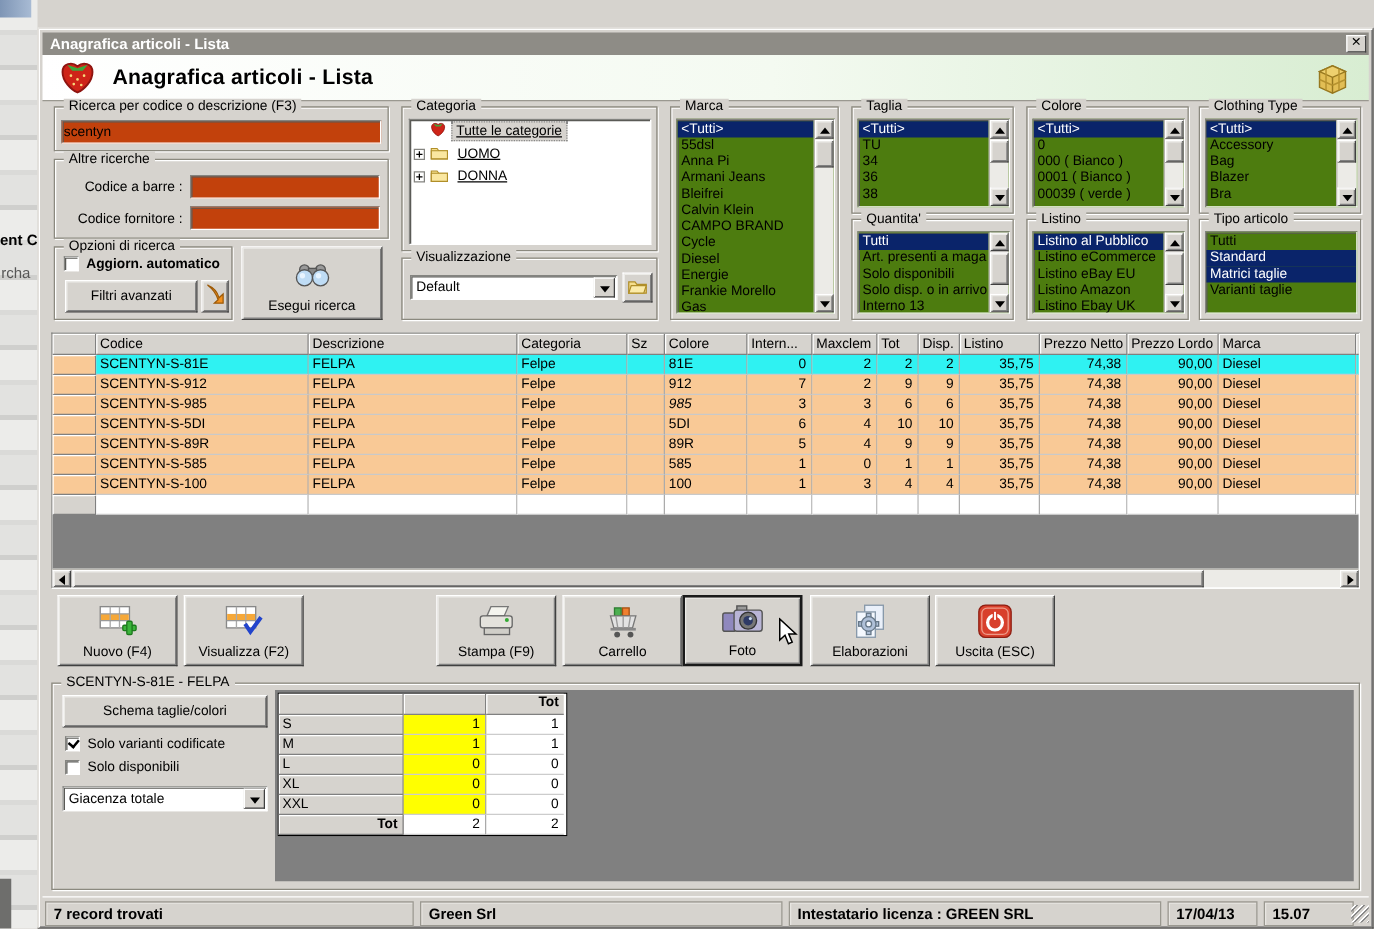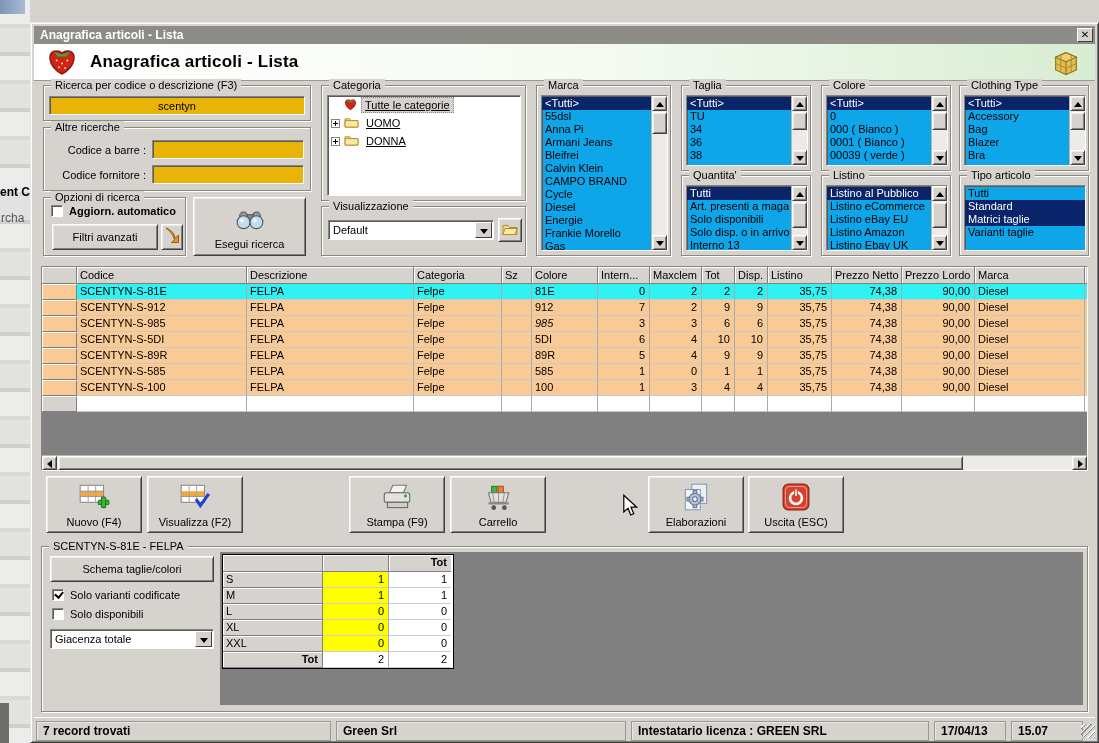--- a/index.html
+++ b/index.html
@@ -28,35 +28,35 @@
     background:linear-gradient(90deg,#FFFFFF 0%,#F4FAF1 55%,#D8EDD2 100%); border-bottom:1px solid #9A9890; }
   .hdrband h1 { position:absolute; left:56px; top:8px; font-size:17px; font-weight:bold; letter-spacing:.2px; }
   .hdr-straw { position:absolute; left:12px; top:3px; }
   .hdr-pack { position:absolute; right:14px; top:4px; }
 
   
   .grp { position:absolute; border:1px solid #8B897F; box-shadow:inset 1px 1px 0 #FFFFFF,1px 1px 0 #FFFFFF; }
   .grp .lbl { position:absolute; top:-7px; left:7px; background:#D6D3CE; padding:0 4px; line-height:12px; white-space:nowrap; }
 
   .sunk { background:#fff; border:1px solid; border-color:#848480 #FFFFFF #FFFFFF #848480; box-shadow:inset 1px 1px 0 #5A5A56; }
-  input.txt { position:absolute; font:11px "Liberation Sans",sans-serif; padding:2px 18px; background:#eab308;
-    border:1px solid; border-color:#848480 #FFFFFF #FFFFFF #848480; box-shadow:inset 1px 1px 0 #5A5A56;text-align:center; }
+  input.txt { position:absolute; font:11px "Liberation Sans",sans-serif; padding:2px 1px; background:#c2410c;
+    border:1px solid; border-color:#848480 #FFFFFF #FFFFFF #848480; box-shadow:inset 1px 1px 0 #5A5A56; }
 
   .btn { background:#D6D3CE; border:1px solid; border-color:#FFFFFF #404040 #404040 #FFFFFF;
     box-shadow:inset 1px 1px 0 #ECEBE7, inset -1px -1px 0 #808080; text-align:center; font-size:11px; }
   .btn.focused { border:2px solid #1a1a1a; box-shadow:inset 1px 1px 0 #ECEBE7, inset -1px -1px 0 #808080; }
 
   .chkrow { position:absolute; display:flex; align-items:center; gap:6px; }
   .chk { width:12px; height:12px; background:#fff; border:1px solid; border-color:#848480 #fff #fff #848480;
     box-shadow:inset 1px 1px 0 #5A5A56; position:relative; flex:0 0 12px; }
   .chk.on:after { content:""; position:absolute; left:2px; top:1px; width:6px; height:4px;
     border-left:2px solid #000; border-bottom:2px solid #000; transform:rotate(-50deg); }
 
   
-  .listwrap { position:absolute; display:flex; background:#0ea5e9; border:1px solid; border-color:#848480 #FFFFFF #FFFFFF #848480; box-shadow:inset 1px 1px 0 #5A5A56; overflow:hidden; }
+  .listwrap { position:absolute; display:flex; background:#4d7c0f; border:1px solid; border-color:#848480 #FFFFFF #FFFFFF #848480; box-shadow:inset 1px 1px 0 #5A5A56; overflow:hidden; }
   .listitems { flex:1; overflow:hidden; padding-top:1px; }
   .li { height:13px; line-height:13px; padding-left:3px; white-space:nowrap; overflow:hidden; }
   .li.sel { background:#0A246A; color:#fff; }
   .vsb { width:16px; background:#ECEBE7; border-left:1px solid #B8B6B0; position:relative; flex:0 0 16px; }
   .sbbtn { position:absolute; left:0; width:15px; height:15px; background:#D6D3CE;
     border:1px solid; border-color:#fff #404040 #404040 #fff; box-shadow:inset 1px 1px 0 #ECEBE7, inset -1px -1px 0 #808080; }
   .sbbtn.up { top:0; } .sbbtn.dn { bottom:0; }
   .tri-u { position:absolute; left:3px; top:5px; border:4px solid transparent; border-bottom:5px solid #000; border-top:none; }
   .tri-d { position:absolute; left:3px; top:5px; border:4px solid transparent; border-top:5px solid #000; border-bottom:none; }
   .tri-l { position:absolute; left:4px; top:3px; border:4px solid transparent; border-right:5px solid #000; border-left:none; }
@@ -607,20 +607,33 @@
             <line x1="10" y1="10" x2="11.5" y2="19" stroke="#999"></line>
             <line x1="15.5" y1="10" x2="15.5" y2="19" stroke="#999"></line>
             <line x1="21" y1="10" x2="19.5" y2="19" stroke="#999"></line>
             <rect x="6" y="19" width="19" height="2" fill="#888"></rect>
             <circle cx="11" cy="24" r="2.2" fill="#555"></circle>
             <circle cx="21" cy="24" r="2.2" fill="#555"></circle>
           </svg>
         </span>
       <span>Carrello</span>
     </div>
+    <div class="btn toolbtn focused" style="left:515px;">
+      <span class="ic">
+          <svg width="36" height="28" viewBox="0 0 32 24">
+            <rect x="2" y="7" width="9" height="13" rx="1.5" fill="#8F88BE" stroke="#555"></rect>
+            <rect x="12" y="2" width="7" height="4" fill="#9A9A9A" stroke="#555"></rect>
+            <rect x="10" y="5" width="20" height="15" rx="2" fill="#B9B5D6" stroke="#555"></rect>
+            <circle cx="20" cy="12.5" r="6" fill="#777" stroke="#333"></circle>
+            <circle cx="20" cy="12.5" r="3.4" fill="#2E3A66"></circle>
+            <circle cx="21.6" cy="11" r="1.1" fill="#CDE"></circle>
+          </svg>
+        </span>
+      <span>Foto</span>
+    </div>
     <div class="btn toolbtn" style="left:617px;">
       <span class="ic">
           <svg width="32" height="32" viewBox="0 0 30 30">
             <rect x="11" y="3" width="14" height="18" fill="#EAF0FA" stroke="#8899AA"></rect>
             <rect x="5" y="8" width="14" height="19" fill="#F4F8FE" stroke="#8899AA"></rect>
             <rect x="12.3" y="9" width="3.4" height="4" fill="#AFC0D8" stroke="#667788"></rect>
             <rect x="12.3" y="21" width="3.4" height="4" fill="#AFC0D8" stroke="#667788"></rect>
             <rect x="6.5" y="15.3" width="4" height="3.4" fill="#AFC0D8" stroke="#667788"></rect>
             <rect x="17.5" y="15.3" width="4" height="3.4" fill="#AFC0D8" stroke="#667788"></rect>
             <circle cx="14" cy="17" r="5.5" fill="#AFC0D8" stroke="#667788"></circle>

